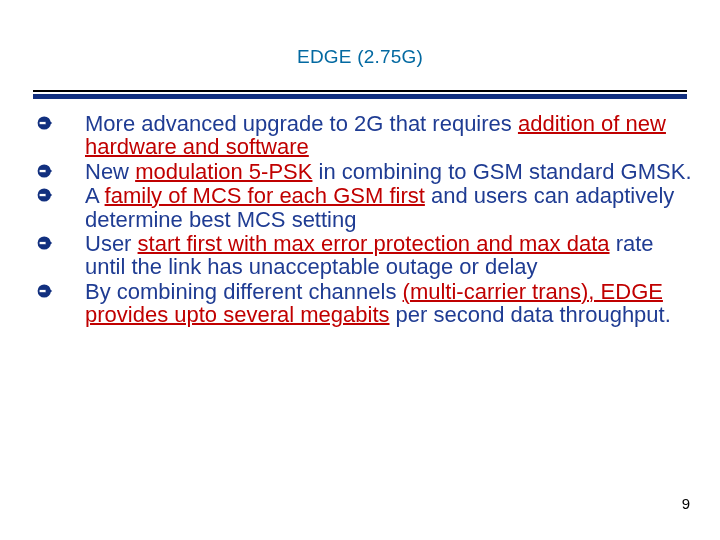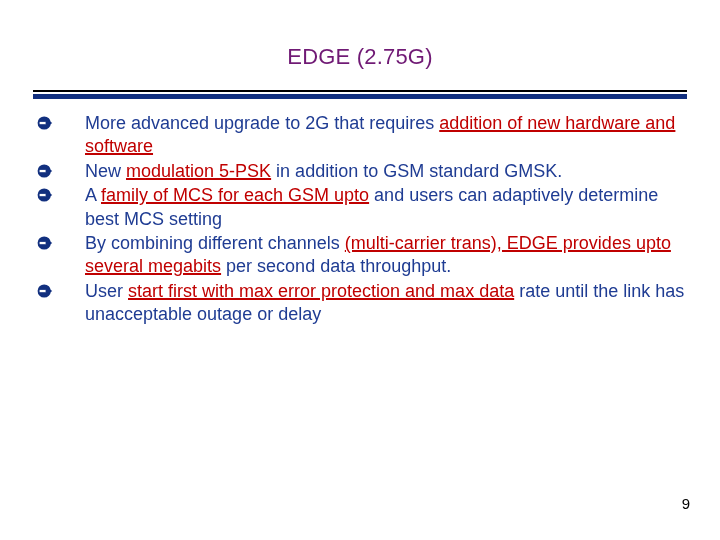--- a/index.html
+++ b/index.html
@@ -26,23 +26,23 @@
   
   #title-block {
     position: absolute;
     left: 0;
     top: 42px;
     width: 720px;
     text-align: center;
   }
   #slide-title {
     display: inline-block;
-    font-size: 22px;
+    font-size: 19px;
     line-height: 30px;
-    color: #701a75;
+    color: #0369a1;
     letter-spacing: 0.2px;
     white-space: nowrap;
   }
 
   
   #divider {
     position: absolute;
     left: 33px;
     top: 90px;
     width: 654px;
@@ -85,21 +85,21 @@
     width: 22px;
     height: 21px;
     display: block;
     line-height: 0;
   }
   .bullet-marker svg {
     display: block;
   }
   .bullet-text {
     display: block;
-    font-size: 18px;
+    font-size: 22px;
     line-height: 23.4px;
     color: #1F3C93;
     text-align: left;
     word-spacing: 0px;
   }
   .em {
     color: #C00000;
     text-decoration: underline;
     text-decoration-color: #C00000;
     text-underline-offset: 1px;
@@ -145,52 +145,52 @@
       </div>
       <div class="bullet-row">
         <span class="bullet-marker">
           <svg width="20" height="20" viewBox="0 0 20 20" aria-hidden="true">
             <circle cx="9.2" cy="10" r="6.6" fill="#12307F"></circle>
             <rect x="4.6" y="8.9" width="9.4" height="2.3" fill="#ffffff"></rect>
             <path d="M11.2 5.6 L17.2 10 L11.2 14.4 Z" fill="#12307F"></path>
             <rect x="10.6" y="8.9" width="4.2" height="2.3" fill="#12307F"></rect>
           </svg>
         </span>
-        <span class="bullet-text"><span>New </span><span class="em">modulation 5-PSK</span><span> in addition to GSM standard GMSK.</span></span>
+        <span class="bullet-text"><span>New </span><span class="em">modulation 5-PSK</span><span> in combining to GSM standard GMSK.</span></span>
       </div>
       <div class="bullet-row">
         <span class="bullet-marker">
           <svg width="20" height="20" viewBox="0 0 20 20" aria-hidden="true">
             <circle cx="9.2" cy="10" r="6.6" fill="#12307F"></circle>
             <rect x="4.6" y="8.9" width="9.4" height="2.3" fill="#ffffff"></rect>
             <path d="M11.2 5.6 L17.2 10 L11.2 14.4 Z" fill="#12307F"></path>
             <rect x="10.6" y="8.9" width="4.2" height="2.3" fill="#12307F"></rect>
           </svg>
         </span>
-        <span class="bullet-text"><span>A </span><span class="em">family of MCS for each GSM upto</span><span> and users can adaptively determine best MCS setting</span></span>
+        <span class="bullet-text"><span>A </span><span class="em">family of MCS for each GSM first</span><span> and users can adaptively determine best MCS setting</span></span>
+      </div>
+      <div class="bullet-row">
+        <span class="bullet-marker">
+          <svg width="20" height="20" viewBox="0 0 20 20" aria-hidden="true">
+            <circle cx="9.2" cy="10" r="6.6" fill="#12307F"></circle>
+            <rect x="4.6" y="8.9" width="9.4" height="2.3" fill="#ffffff"></rect>
+            <path d="M11.2 5.6 L17.2 10 L11.2 14.4 Z" fill="#12307F"></path>
+            <rect x="10.6" y="8.9" width="4.2" height="2.3" fill="#12307F"></rect>
+          </svg>
+        </span>
+        <span class="bullet-text"><span>User </span><span class="em">start first with max error protection and max data</span><span> rate until the link has unacceptable outage or delay</span></span>
       </div>
       <div class="bullet-row">
         <span class="bullet-marker">
           <svg width="20" height="20" viewBox="0 0 20 20" aria-hidden="true">
             <circle cx="9.2" cy="10" r="6.6" fill="#12307F"></circle>
             <rect x="4.6" y="8.9" width="9.4" height="2.3" fill="#ffffff"></rect>
             <path d="M11.2 5.6 L17.2 10 L11.2 14.4 Z" fill="#12307F"></path>
             <rect x="10.6" y="8.9" width="4.2" height="2.3" fill="#12307F"></rect>
           </svg>
         </span>
         <span class="bullet-text"><span>By combining different channels </span><span class="em">(multi-carrier trans), EDGE provides upto several megabits</span><span> per second data throughput.</span></span>
       </div>
-      <div class="bullet-row">
-        <span class="bullet-marker">
-          <svg width="20" height="20" viewBox="0 0 20 20" aria-hidden="true">
-            <circle cx="9.2" cy="10" r="6.6" fill="#12307F"></circle>
-            <rect x="4.6" y="8.9" width="9.4" height="2.3" fill="#ffffff"></rect>
-            <path d="M11.2 5.6 L17.2 10 L11.2 14.4 Z" fill="#12307F"></path>
-            <rect x="10.6" y="8.9" width="4.2" height="2.3" fill="#12307F"></rect>
-          </svg>
-        </span>
-        <span class="bullet-text"><span>User </span><span class="em">start first with max error protection and max data</span><span> rate until the link has unacceptable outage or delay</span></span>
-      </div>
     </div>
 
   <div id="page-number">9</div>
 
 </div>
 
 </body></html>

